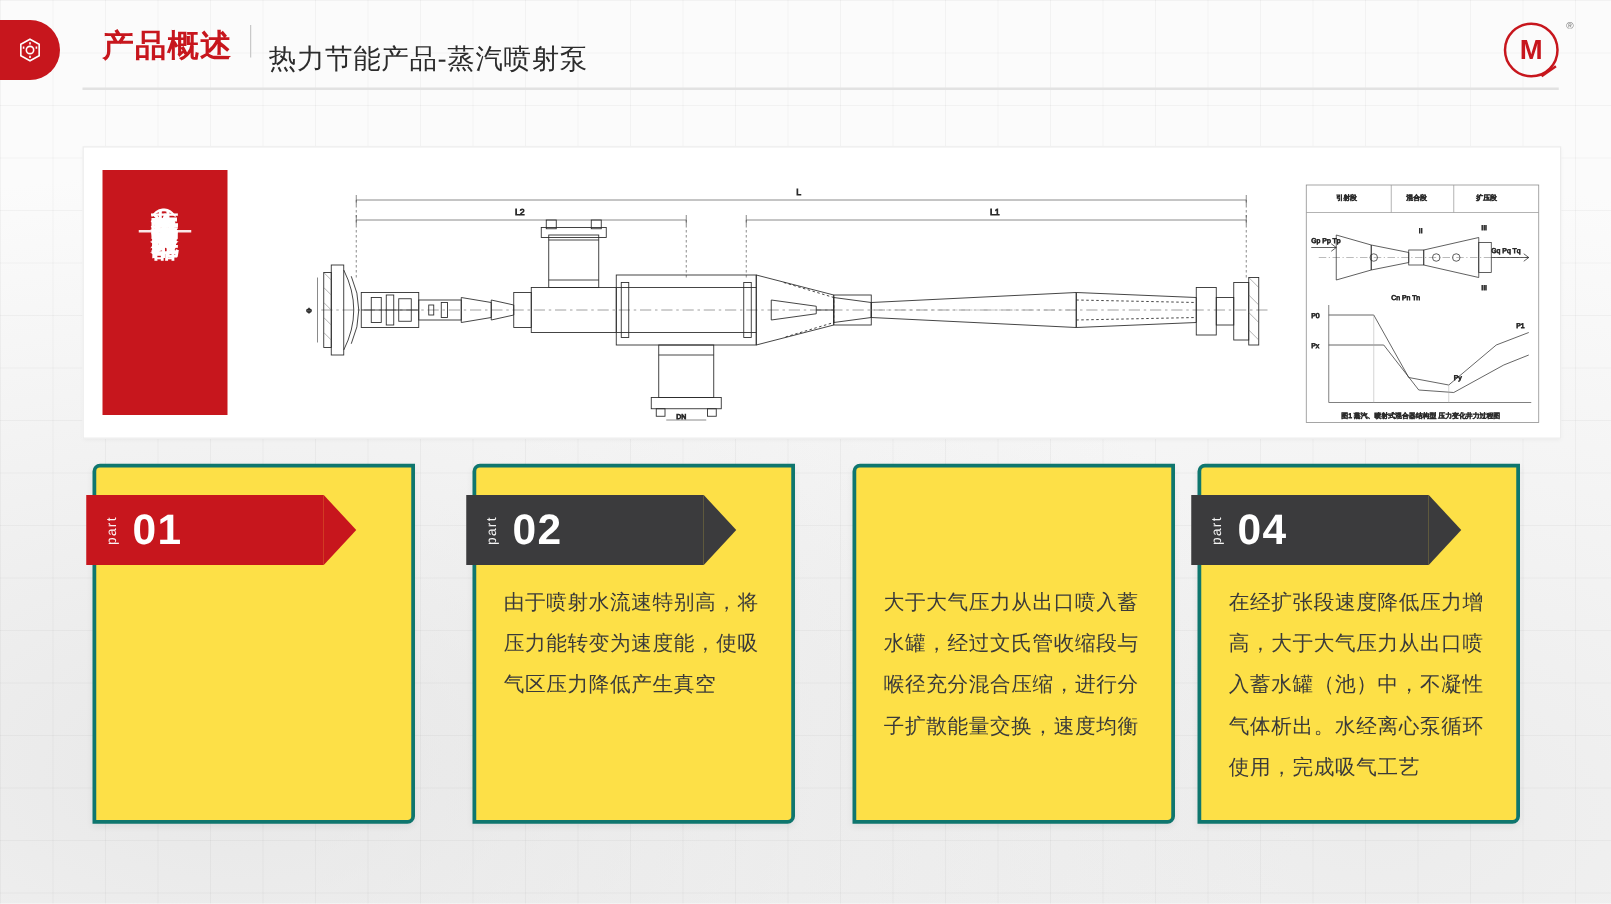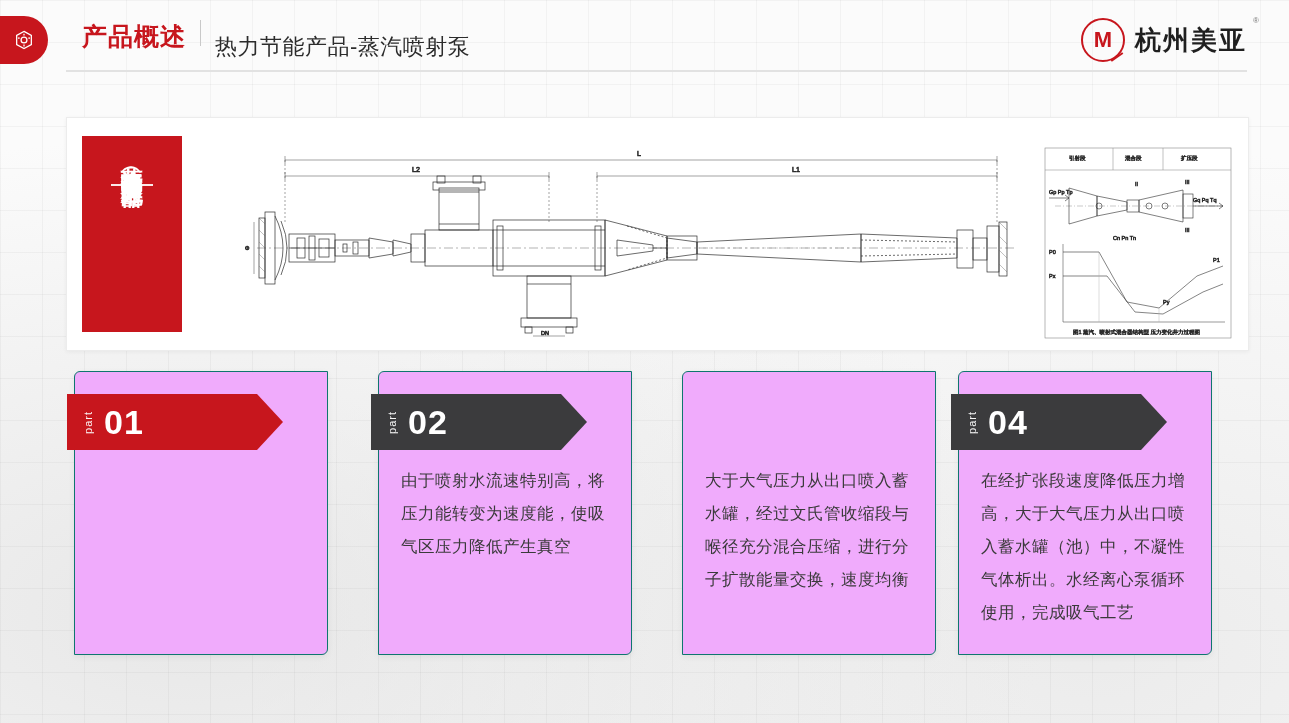--- a/index.html
+++ b/index.html
@@ -98,21 +98,21 @@
   svg.dwg{display:block}
   .cap{font-size:7px;fill:#555;font-family:"Liberation Sans",sans-serif}
   .cap6{font-size:5.5px;fill:#555;font-family:"Liberation Sans",sans-serif}
 
   
   .cards{
     position:absolute;left:66px;top:371px;width:1181px;height:290px;
   }
   .card{
     position:absolute;top:0;width:252px;height:282px;
-    background:#f0abfc;border:1px solid #0f766e;
+    background:#fde047;border:3px solid #0f766e;
     border-top-left-radius:6px;border-bottom-right-radius:6px;
     box-shadow:0 2px 6px rgba(0,0,0,.06);
   }
   .card.c1{left:8px}
   .card.c2{left:312px}
   .card.c3{left:616px}
   .card.c4{left:892px}
   .ribbon{
     position:absolute;left:-8px;top:22px;width:190px;height:56px;
     display:flex;align-items:center;
@@ -164,21 +164,20 @@
     <div class="title-sub">热力节能产品-蒸汽喷射泵</div>
   </div>
 
   <div class="header-rule"></div>
 
   <div class="logo">
     <div class="logo-mark">
       <span>M</span>
       <span class="tail"></span>
     </div>
-    <div class="logo-text">杭州美亚</div>
   </div>
   <div class="logo-reg">®</div>
 </div>
 
 <div class="panel">
 
   <div class="redtab">
     <div class="redtab-text">蒸汽喷射泵（压力匹配器）</div>
     <div class="redtab-rule"></div>
   </div>

